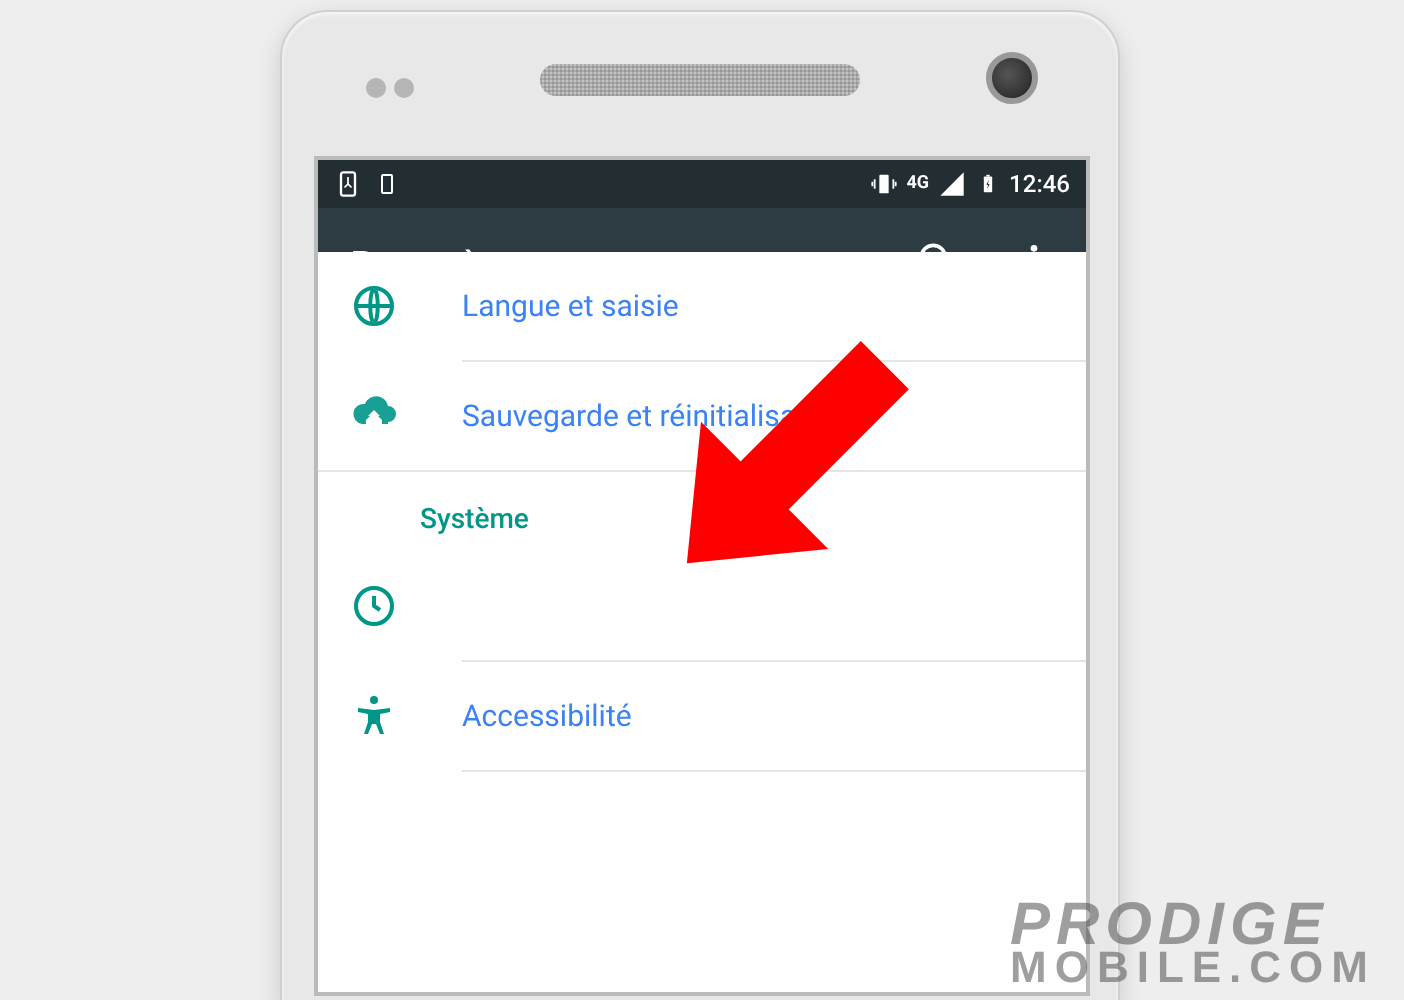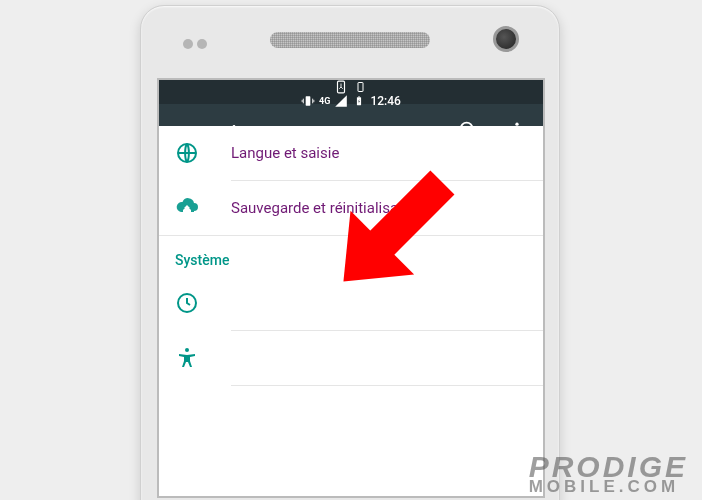--- a/index.html
+++ b/index.html
@@ -74,21 +74,20 @@
     }
     .status-bar {
       height: 24px;
       background: #232e33;
       display: flex;
       align-items: center;
       justify-content: space-between;
       padding: 0 8px;
       color: #fff;
       font-size: 12px;
-      flex-direction: column;
     }
     .status-left {
       display: flex;
       gap: 6px;
       align-items: center;
     }
     .status-right {
       display: flex;
       gap: 4px;
       align-items: center;
@@ -135,36 +134,37 @@
       height: 24px;
       margin-right: 32px;
       display: flex;
       align-items: center;
       justify-content: center;
       color: #009688;
       flex-shrink: 0;
     }
     .item-label {
       font-size: 15px;
-      color: #701a75;
+      color: #3b82f6;
     }
     .divider {
       height: 1px;
       background: #e5e5e5;
       margin-left: 72px;
     }
     .divider-full {
       height: 1px;
       background: #e5e5e5;
     }
     .section-header {
       padding: 16px 16px 8px;
       font-size: 14px;
       color: #009688;
       font-weight: 500;
+      margin-left: 35px;
     }
     .arrow-overlay {
       position: absolute;
       pointer-events: none;
       left: 300px;
       top: 145px;
       z-index: 10;
     }
     .watermark {
       position: absolute;
@@ -176,21 +176,21 @@
       line-height: 0.85;
       pointer-events: none;
     }
     .wm-top {
       font-size: 30px;
       font-weight: 700;
       letter-spacing: 3px;
       font-style: italic;
     }
     .wm-bot {
-      font-size: 17px;
+      font-size: 22px;
       font-weight: 700;
       letter-spacing: 4px;
     }
   </style>
 </head>
 <body>
 
 <div class="phone-frame">
   <div class="top-dots">
     <span class="dot"></span><span class="dot"></span>
@@ -291,20 +291,21 @@
       </div>
       <div class="divider"></div>
 
       <div class="list-item">
         <span class="item-icon">
           <svg viewBox="0 0 24 24" width="24" height="24" fill="#009688">
               <circle cx="12" cy="4" r="2"></circle>
               <path d="M4 8l8 1 8-1v2l-5 1v4l2 6h-2l-2-5h-2l-2 5H7l2-6v-4L4 10z"></path>
             </svg>
         </span>
+        <span class="item-label">Accessibilité</span>
       </div>
       <div class="divider"></div>
 
     </div>
   </div>
 </div>
 
 <div class="arrow-overlay">
   <svg width="200" height="200" viewBox="0 0 200 200">
     <g transform="rotate(45 100 80)">

